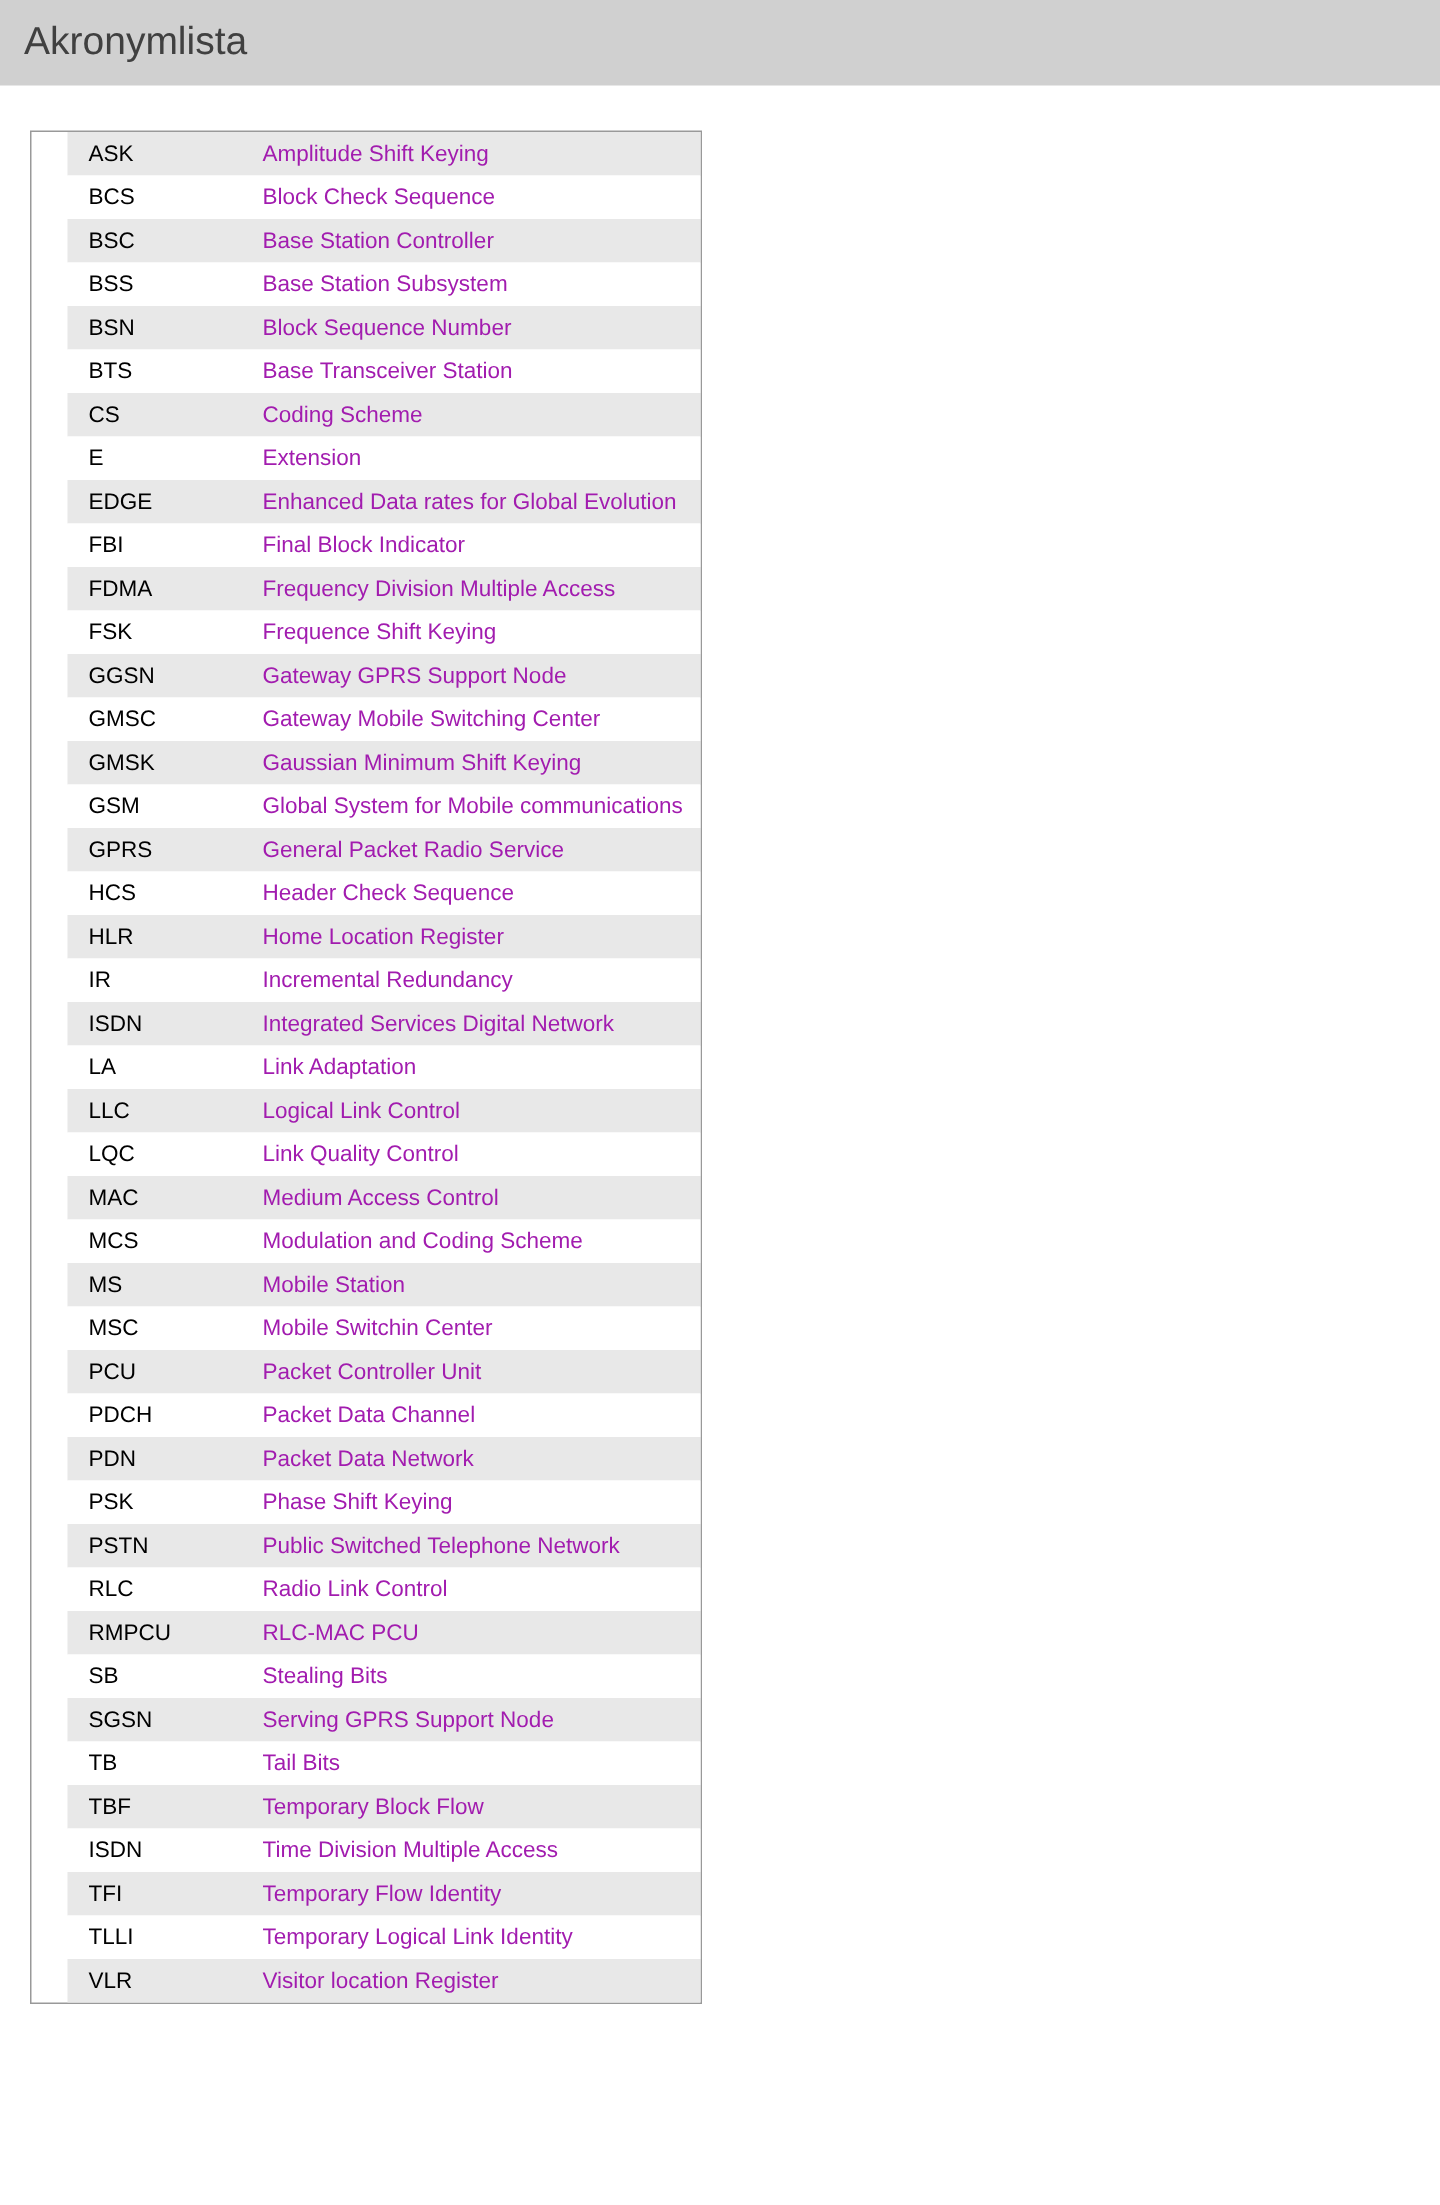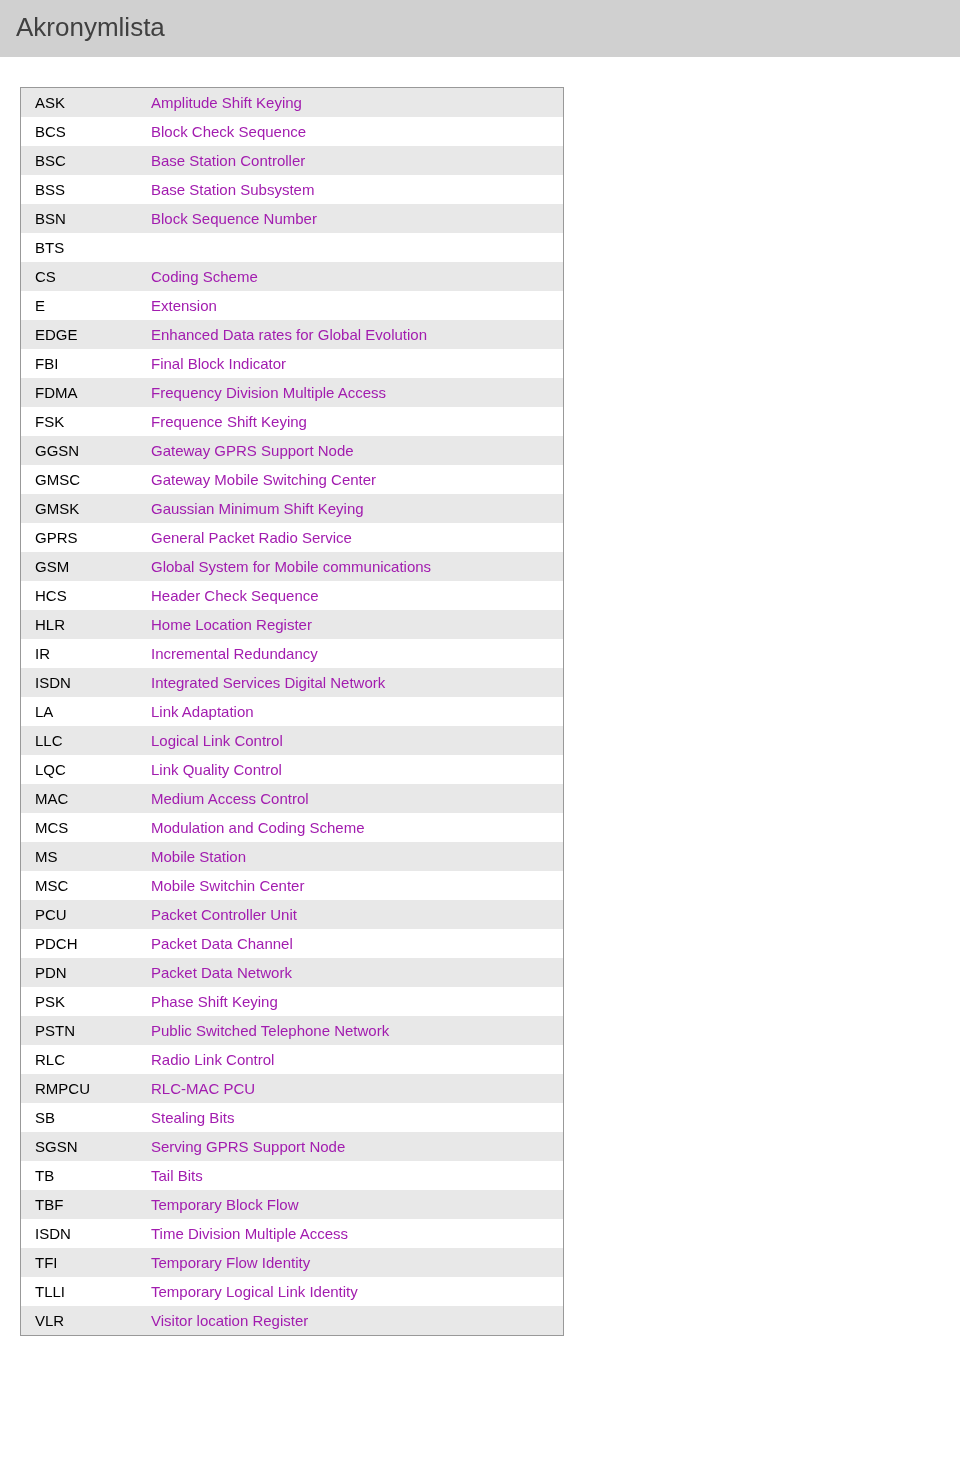--- a/index.html
+++ b/index.html
@@ -27,22 +27,23 @@
       font-weight: normal;
       color: #404040;
     }
 
     .content-wrapper {
       padding: 10px 20px 20px 20px;
     }
 
     .acronym-table {
       border: 1px solid #999;
-      width: 544px;
+      width: 448px;
       border-collapse: collapse;
+      padding-left: 24px;
     }
 
     .acronym-row {
       display: flex;
       align-items: stretch;
     }
 
     .acronym-row:nth-child(odd) {
       background-color: #e8e8e8;
     }
@@ -91,20 +92,21 @@
       <div class="acronym-row">
         <div class="acronym-code">BSS</div>
         <div class="acronym-desc">Base Station Subsystem</div>
       </div>
       <div class="acronym-row">
         <div class="acronym-code">BSN</div>
         <div class="acronym-desc">Block Sequence Number</div>
       </div>
       <div class="acronym-row">
         <div class="acronym-code">BTS</div>
+        <div class="acronym-desc">Base Transceiver Station</div>
       </div>
       <div class="acronym-row">
         <div class="acronym-code">CS</div>
         <div class="acronym-desc">Coding Scheme</div>
       </div>
       <div class="acronym-row">
         <div class="acronym-code">E</div>
         <div class="acronym-desc">Extension</div>
       </div>
       <div class="acronym-row">
@@ -129,28 +131,28 @@
       </div>
       <div class="acronym-row">
         <div class="acronym-code">GMSC</div>
         <div class="acronym-desc">Gateway Mobile Switching Center</div>
       </div>
       <div class="acronym-row">
         <div class="acronym-code">GMSK</div>
         <div class="acronym-desc">Gaussian Minimum Shift Keying</div>
       </div>
       <div class="acronym-row">
+        <div class="acronym-code">GSM</div>
+        <div class="acronym-desc">Global System for Mobile communications</div>
+      </div>
+      <div class="acronym-row">
         <div class="acronym-code">GPRS</div>
         <div class="acronym-desc">General Packet Radio Service</div>
       </div>
       <div class="acronym-row">
-        <div class="acronym-code">GSM</div>
-        <div class="acronym-desc">Global System for Mobile communications</div>
-      </div>
-      <div class="acronym-row">
         <div class="acronym-code">HCS</div>
         <div class="acronym-desc">Header Check Sequence</div>
       </div>
       <div class="acronym-row">
         <div class="acronym-code">HLR</div>
         <div class="acronym-desc">Home Location Register</div>
       </div>
       <div class="acronym-row">
         <div class="acronym-code">IR</div>
         <div class="acronym-desc">Incremental Redundancy</div>

